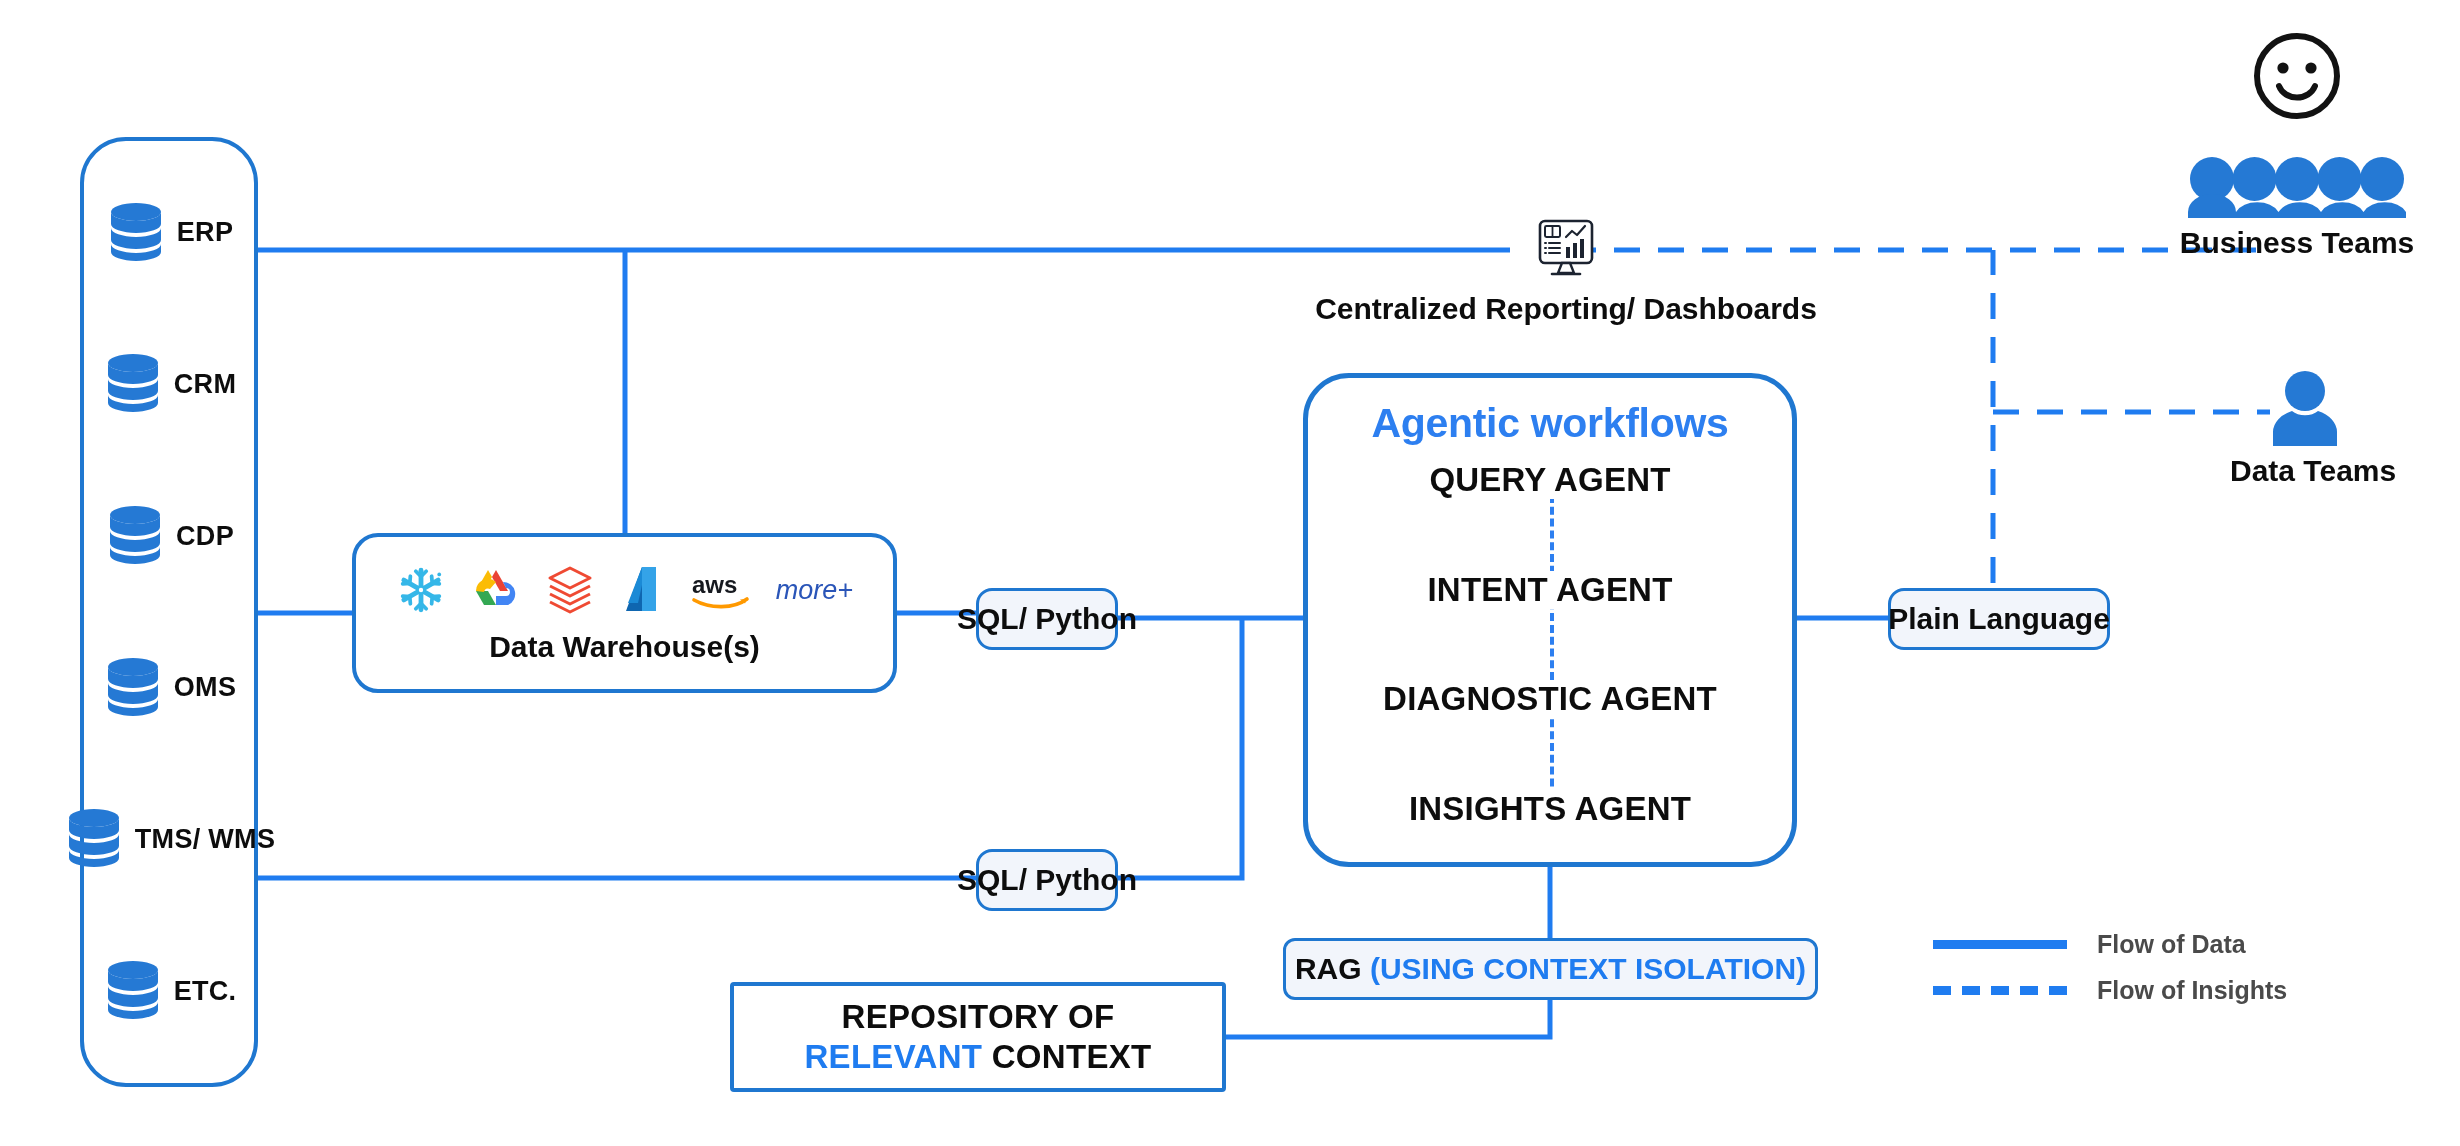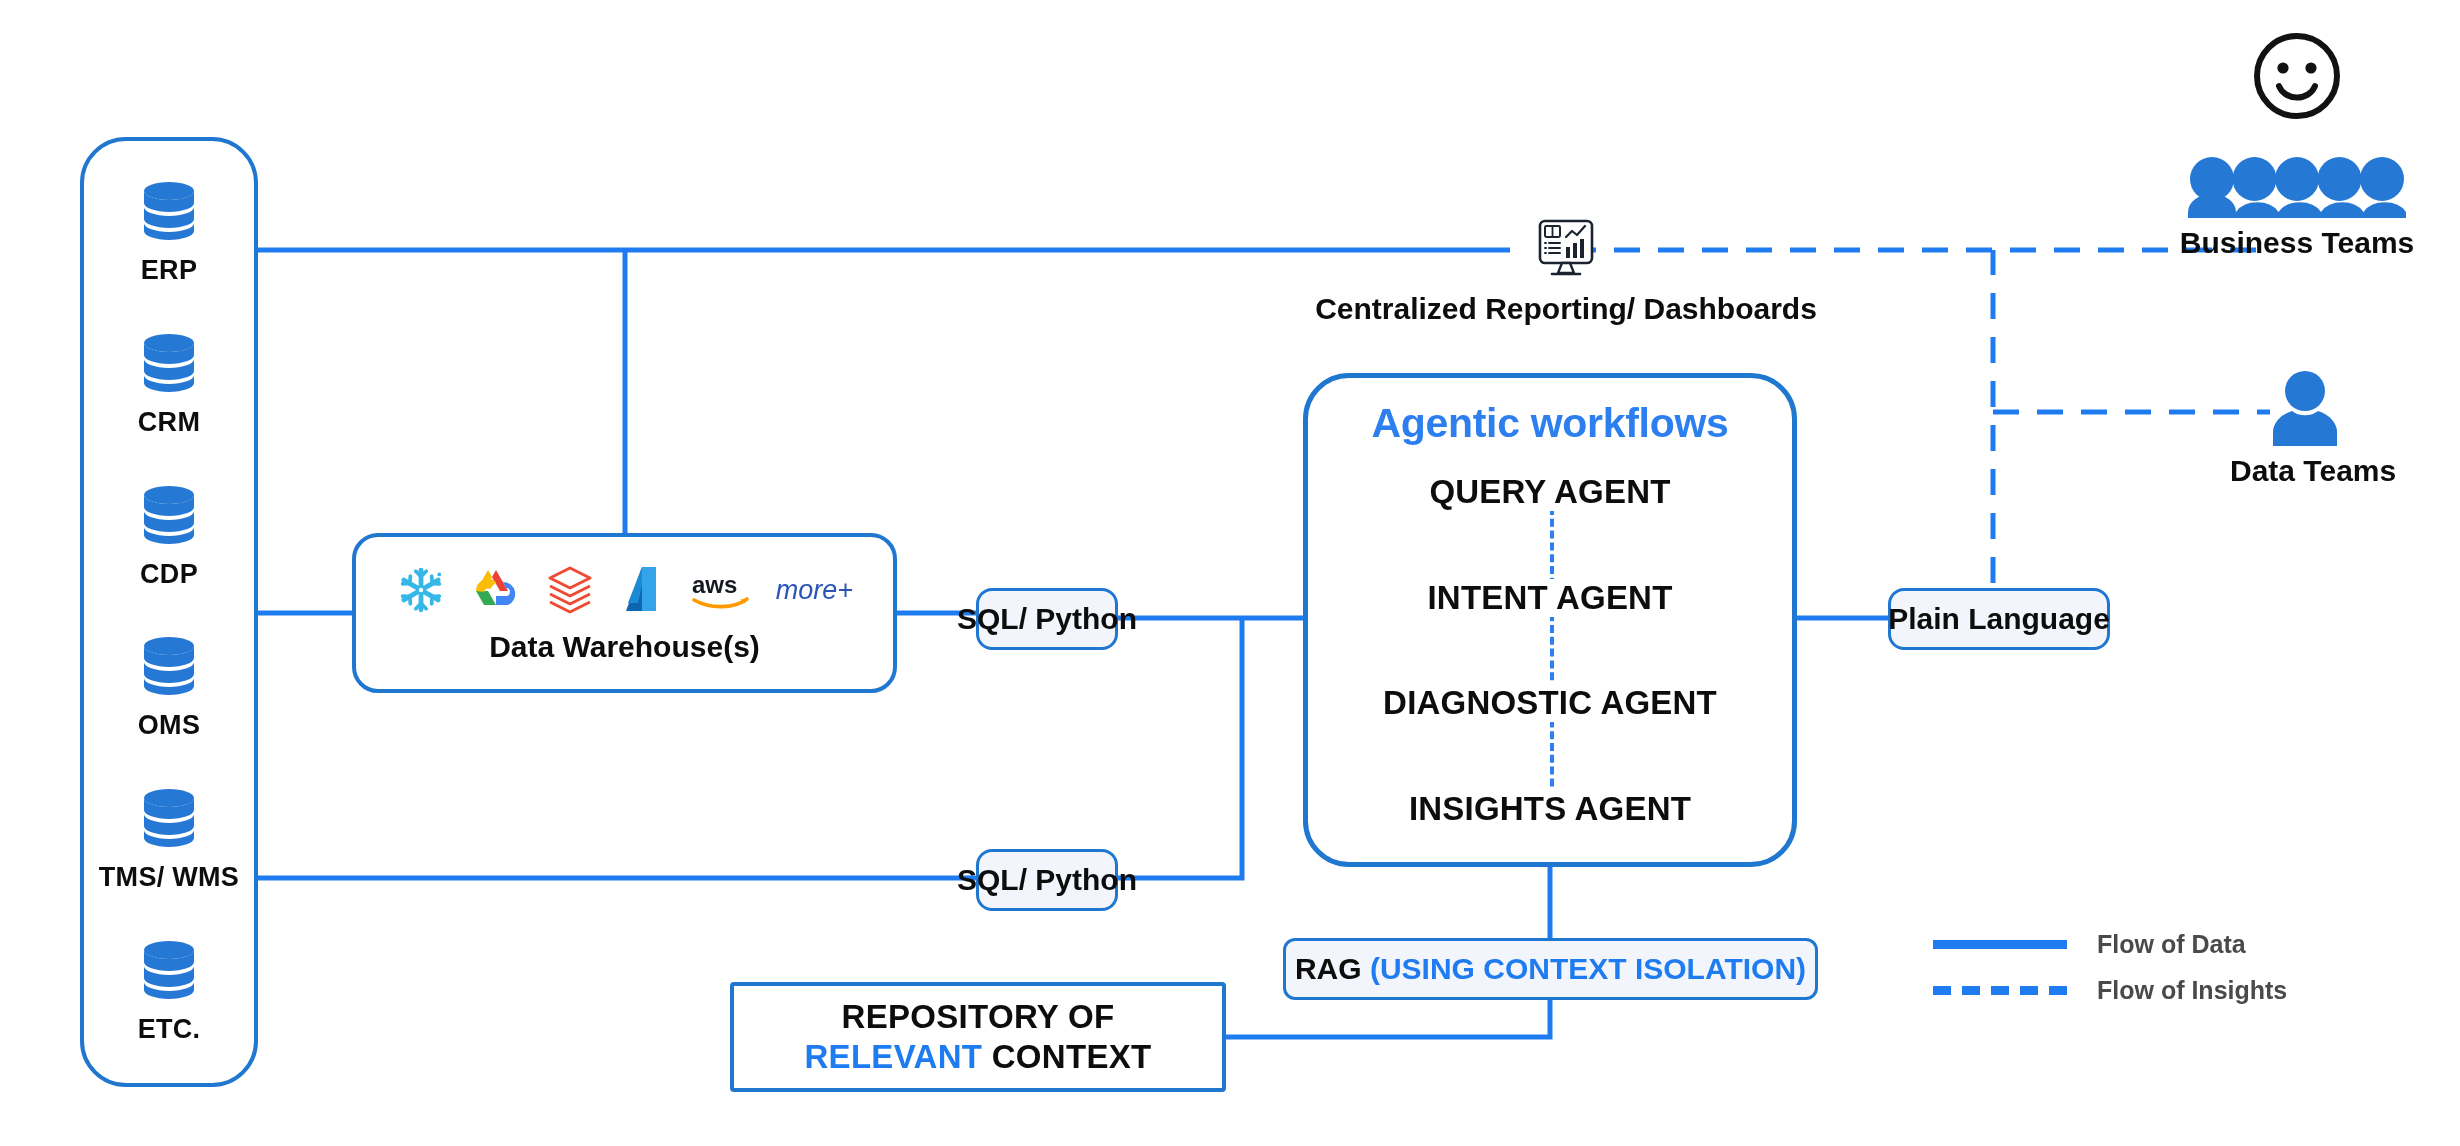--- a/index.html
+++ b/index.html
@@ -40,21 +40,21 @@
   
   #source-rail{
     left:80px; top:137px;
     width:178px; height:950px;
     border-radius:46px;
     justify-content:space-around;
     padding:16px 0;
   }
   .source-item{
     display:flex;
-    flex-direction:column;
+    flex-direction:row;
     align-items:center;
     gap:10px;
   }
   .source-label{
     font-size:27px;
     font-weight:700;
     color:#0d0d0d;
     letter-spacing:.3px;
     white-space:nowrap;
   }
@@ -109,21 +109,21 @@
   #plain-language{ left:1888px; top:588px; width:222px; }
 
   
   #agentic-workflows{
     left:1303px; top:373px;
     width:494px; height:494px;
     border-radius:46px;
     border-width:5px;
     justify-content:flex-start;
     padding-top:22px;
-    gap:12px;
+    gap:0;
   }
   #agentic-title{
     font-size:41px;
     font-weight:700;
     color:#2d7ff0;
     letter-spacing:-.3px;
     margin-bottom:14px;
     white-space:nowrap;
   }
   .agent-list{

